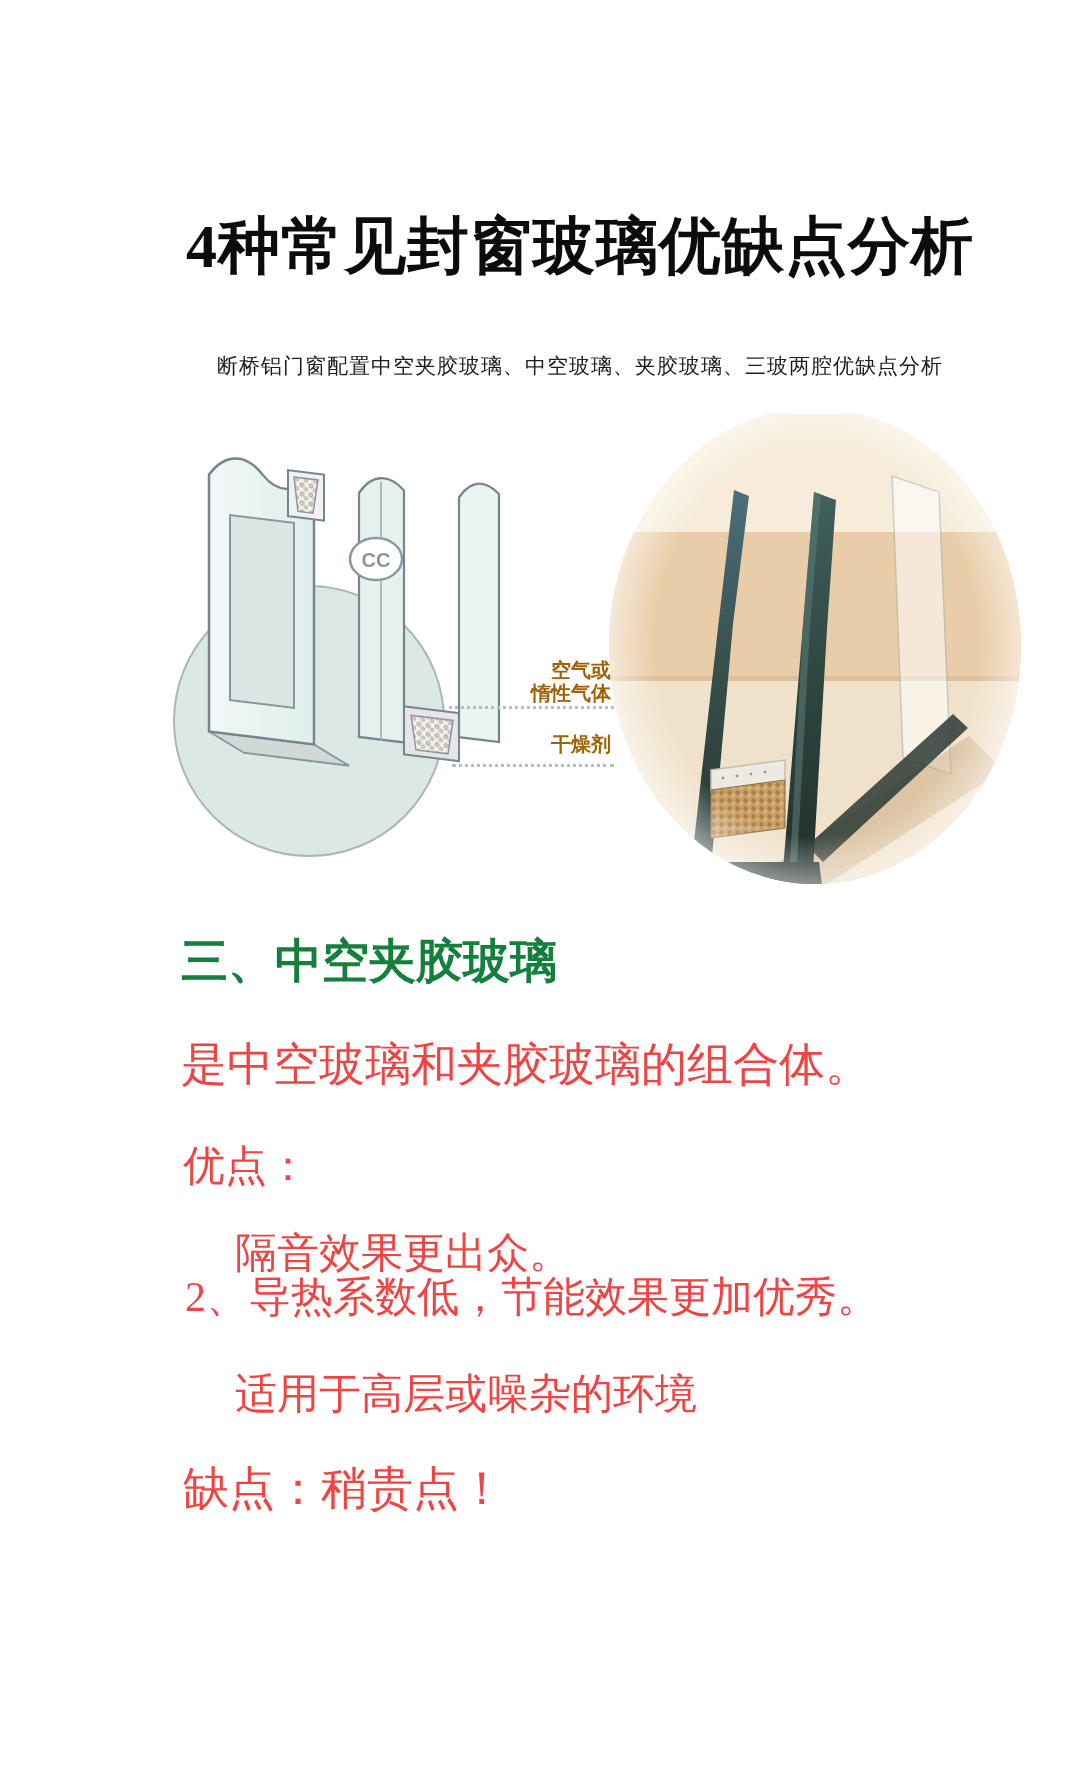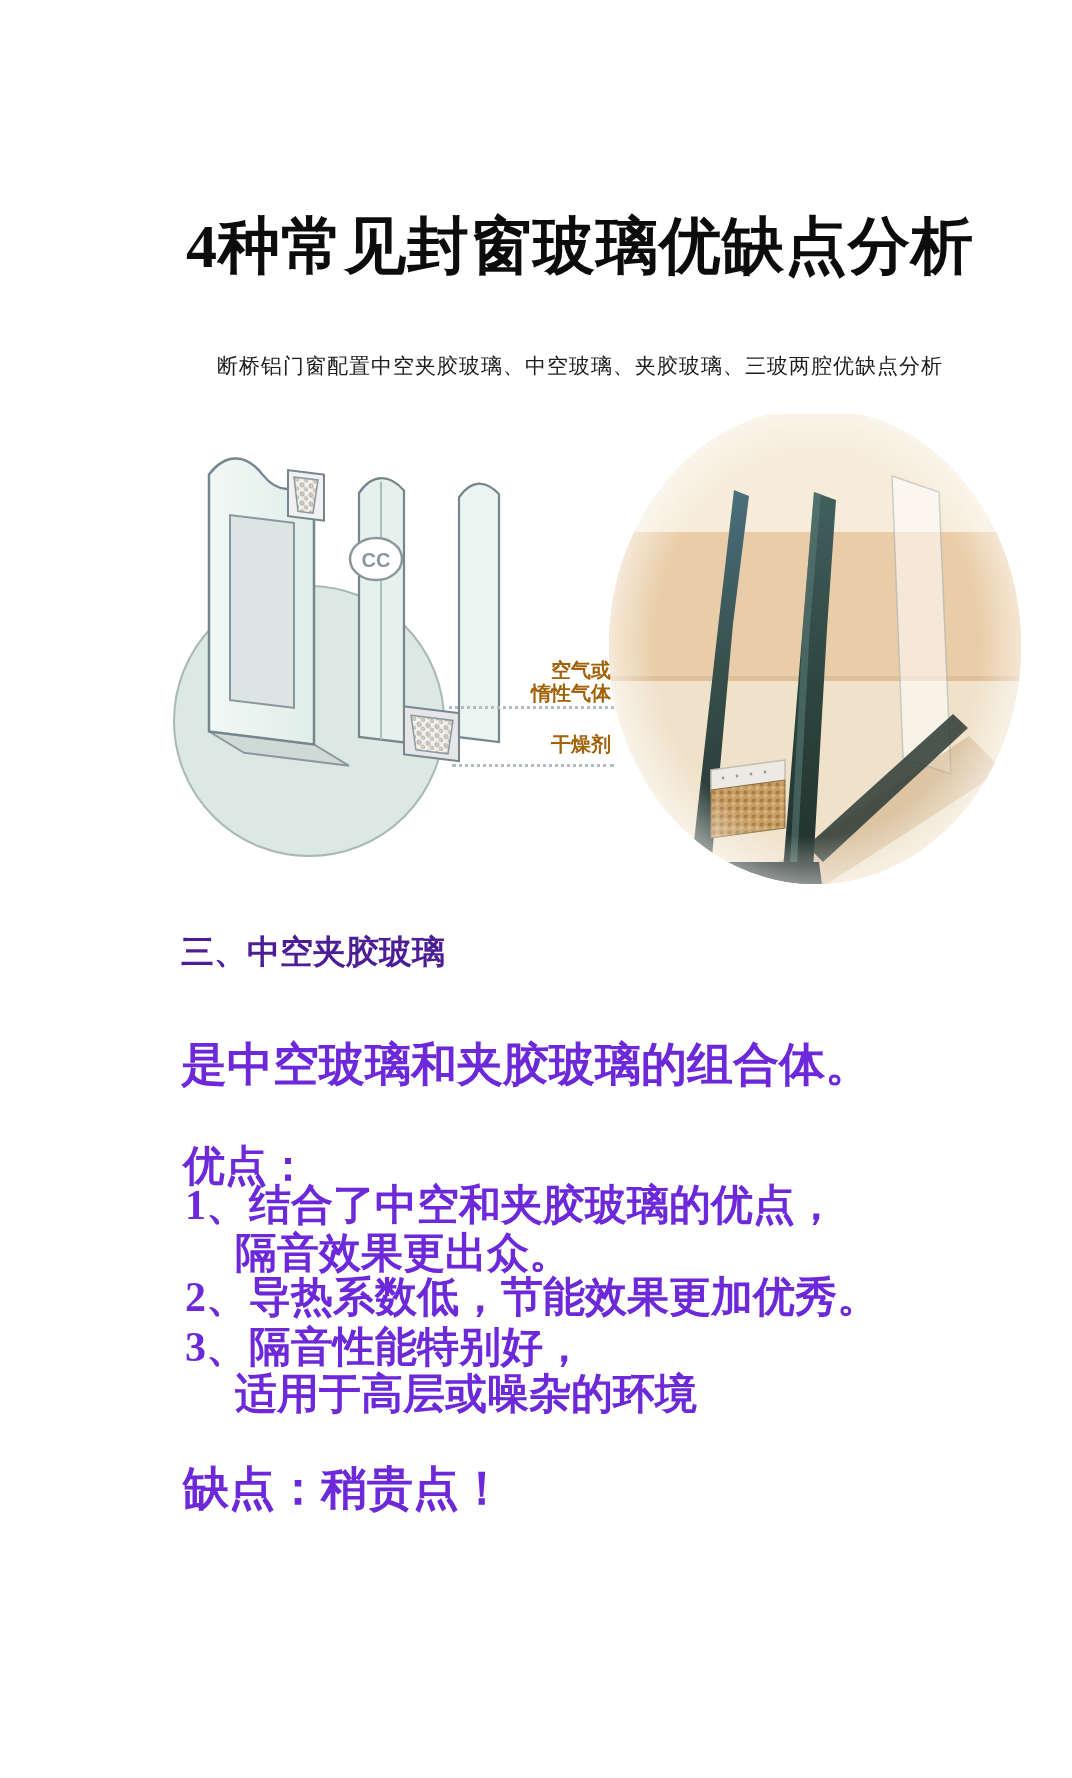--- a/index.html
+++ b/index.html
@@ -23,22 +23,22 @@
   .diagram-label{
     color:#a16207;font-size:20px;line-height:23px;font-weight:700;
     font-family:"Liberation Sans","DejaVu Sans",sans-serif;
     text-align:right;width:130px;left:437px;white-space:pre-line;
   }
   .gas-label{top:643px;}
   .desiccant-label{top:717px;}
   .leader{border-top:3px dotted #b3bec2;height:0;}
   .gas-line{top:690px;left:405px;width:165px;}
   .desiccant-line{top:748px;left:408px;width:162px;}
-  .section-heading{top:914px;left:137px;font-size:33px;font-weight:800;color:#4c1d95;text-align:right;}
-  .body-text{font-weight:700;color:#6d28d9;}
+  .section-heading{top:914px;left:137px;font-size:47px;font-weight:800;color:#15803d;text-align:right;}
+  .body-text{font-weight:400;color:#ef4444;}
   .intro{top:1018px;left:137px;font-size:46px;}
   .pros-label{top:1122px;left:139px;font-size:42px;}
   .list-line{font-size:42px;}
   .l1{top:1161px;left:141px;}
   .l1c{top:1209px;left:191px;}
   .l2{top:1253px;left:141px;}
   .l3{top:1303px;left:141px;}
   .l3c{top:1350px;left:191px;text-align:right;}
   .cons{top:1442px;left:139px;font-size:46px;}
   .num{display:inline-block;width:64px;}
@@ -154,22 +154,20 @@
         <polygon points="76,448 212,448 216,478 72,478" fill="#222e29"></polygon>
         <rect x="0" y="0" width="420" height="500" fill="url(#vg)"></rect>
       </g>
     </svg>
   </div>
 
   <div class="abs section-heading">三、中空夹胶玻璃</div>
   <div class="abs body-text intro">是中空玻璃和夹胶玻璃的组合体。</div>
   <div class="abs body-text pros-label">优点：</div>
 
-  <div class="abs body-text list-line l1"><span class="num">1、</span><span>结合了中空和夹胶玻璃的优点，</span></div>
   <div class="abs body-text list-line l1c">隔音效果更出众。</div>
   <div class="abs body-text list-line l2"><span class="num">2、</span><span>导热系数低，节能效果更加优秀。</span></div>
-  <div class="abs body-text list-line l3"><span class="num">3、</span><span>隔音性能特别好，</span></div>
   <div class="abs body-text list-line l3c">适用于高层或噪杂的环境</div>
 
   <div class="abs body-text cons">缺点：稍贵点！</div>
 
   <div class="abs bottom-bar"></div>
 </div>
 
 </body></html>

